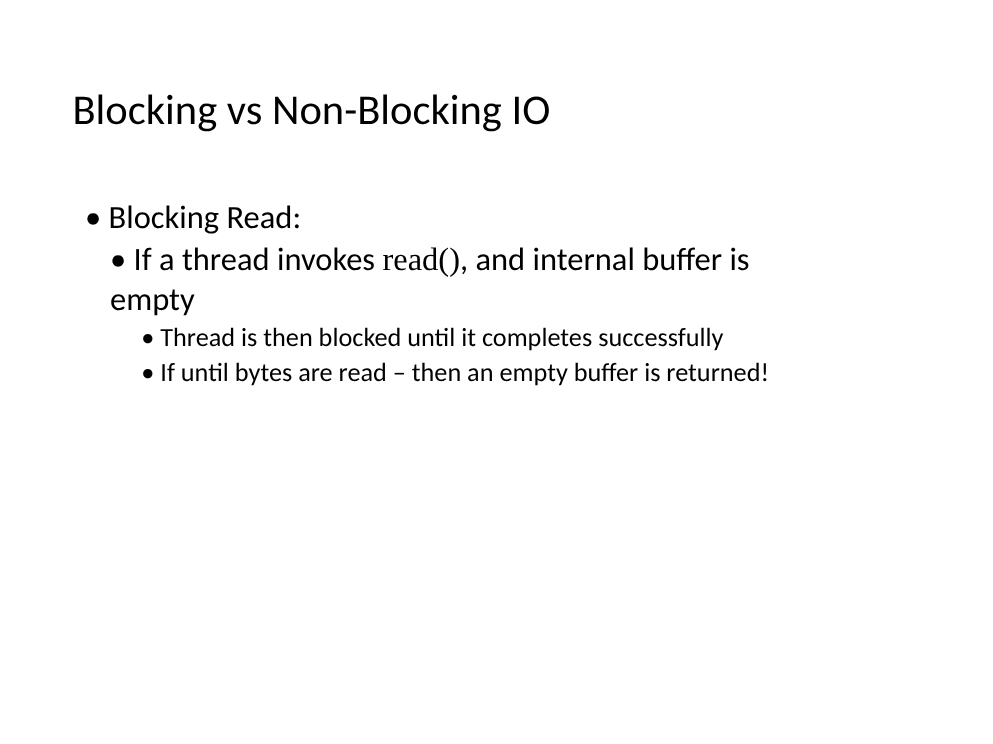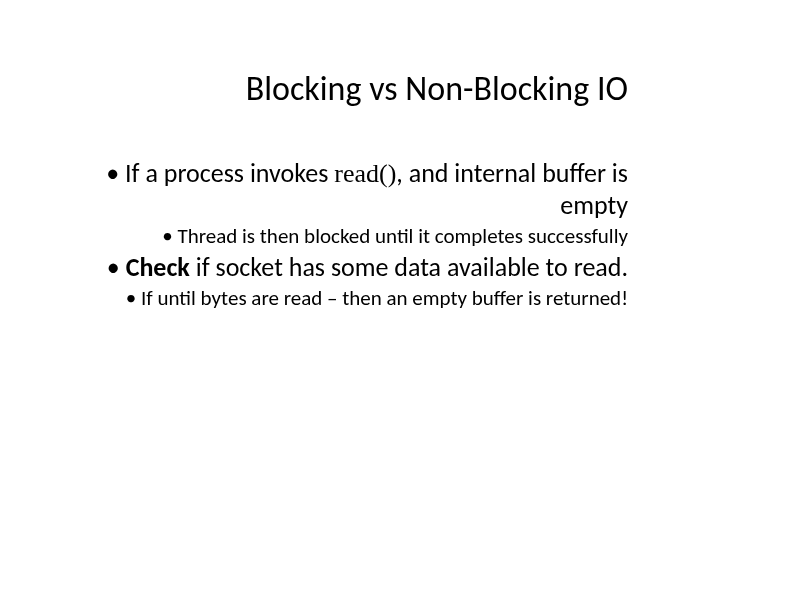--- a/index.html
+++ b/index.html
@@ -9,21 +9,20 @@
     height: 595px;
     background: #fff;
     font-family: Calibri, "Segoe UI", Arial, sans-serif;
     color: #000;
   }
   .slide {
     width: 686px;
     height: 595px;
     box-sizing: border-box;
     padding: 68px 58px 30px 58px;
-    text-align: right;
   }
   .title {
     font-size: 34px;
     font-weight: 400;
     margin: 0 0 48px 0;
     letter-spacing: 0px;
   }
   .level1 {
     font-size: 26px;
     margin: 4px 0 2px 10px;
@@ -45,29 +44,27 @@
   }
   .b { font-weight: 700; }
 </style>
 </head>
 <body>
 
 <div class="slide">
 
   <h1 class="title">Blocking vs Non-Blocking IO</h1>
 
+  <div class="level1 dot">Blocking Read:</div>
 
   <div class="level2">
-    <span class="dot"></span><span>If a process invokes </span><span class="code">read()</span><span>, and internal buffer is empty</span>
+    <span class="dot"></span><span>If a thread invokes </span><span class="code">read()</span><span>, and internal buffer is empty</span>
   </div>
 
   <div class="level3 dot">Thread is then blocked until it completes successfully</div>
 
 
-  <div class="level2">
-    <span class="dot"></span><span class="b">Check</span><span> if socket has some data available to read.</span>
-  </div>
 
 
 
   <div class="level3 dot">If until bytes are read – then an empty buffer is returned!</div>
 
 </div>
 
 </body></html>

